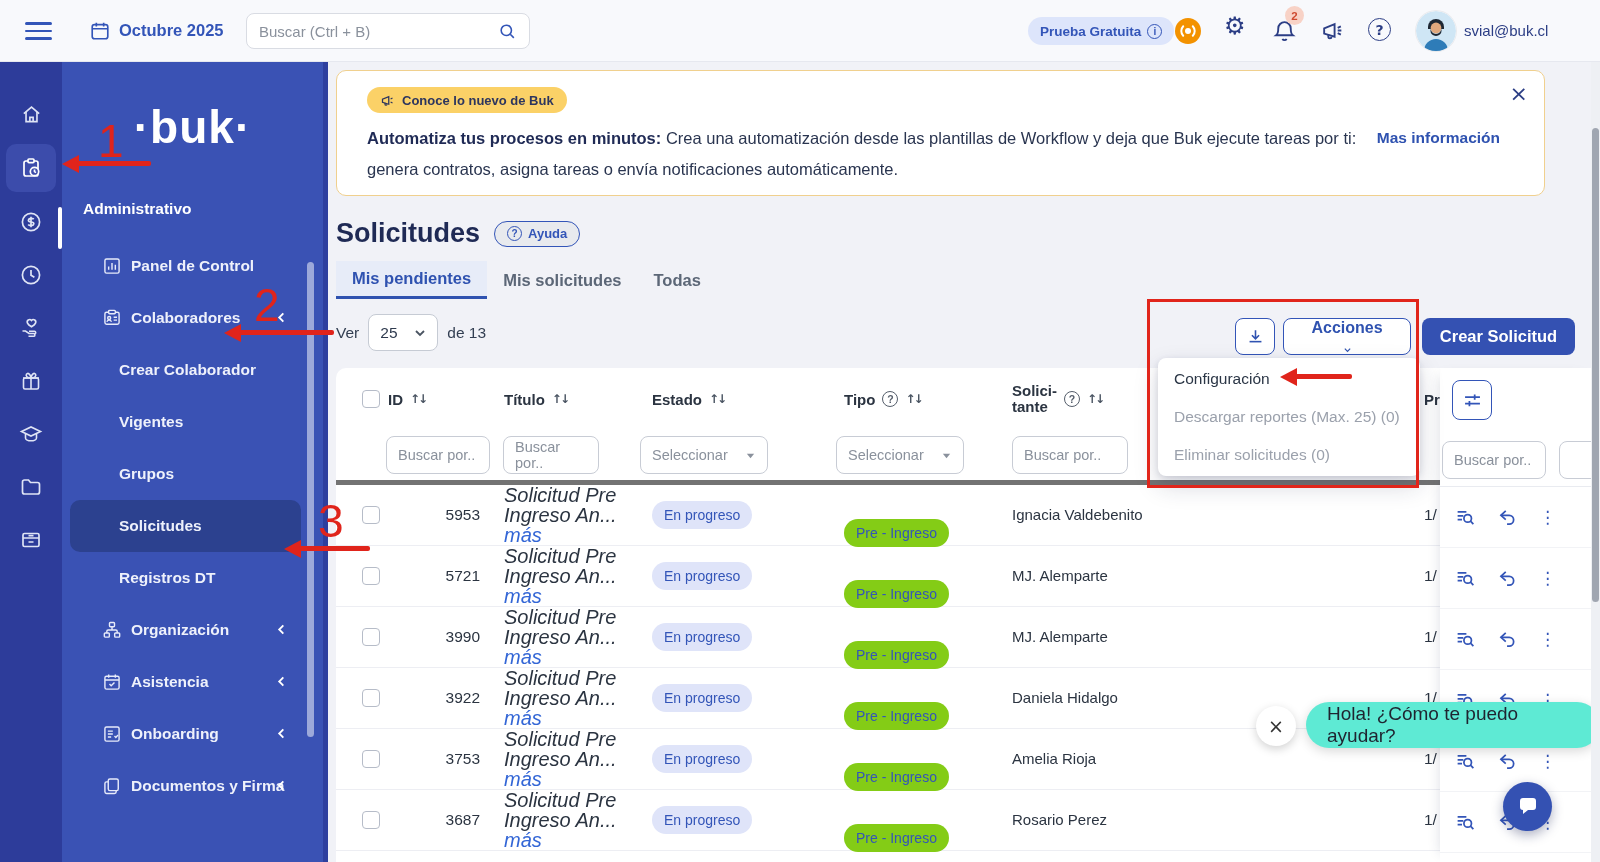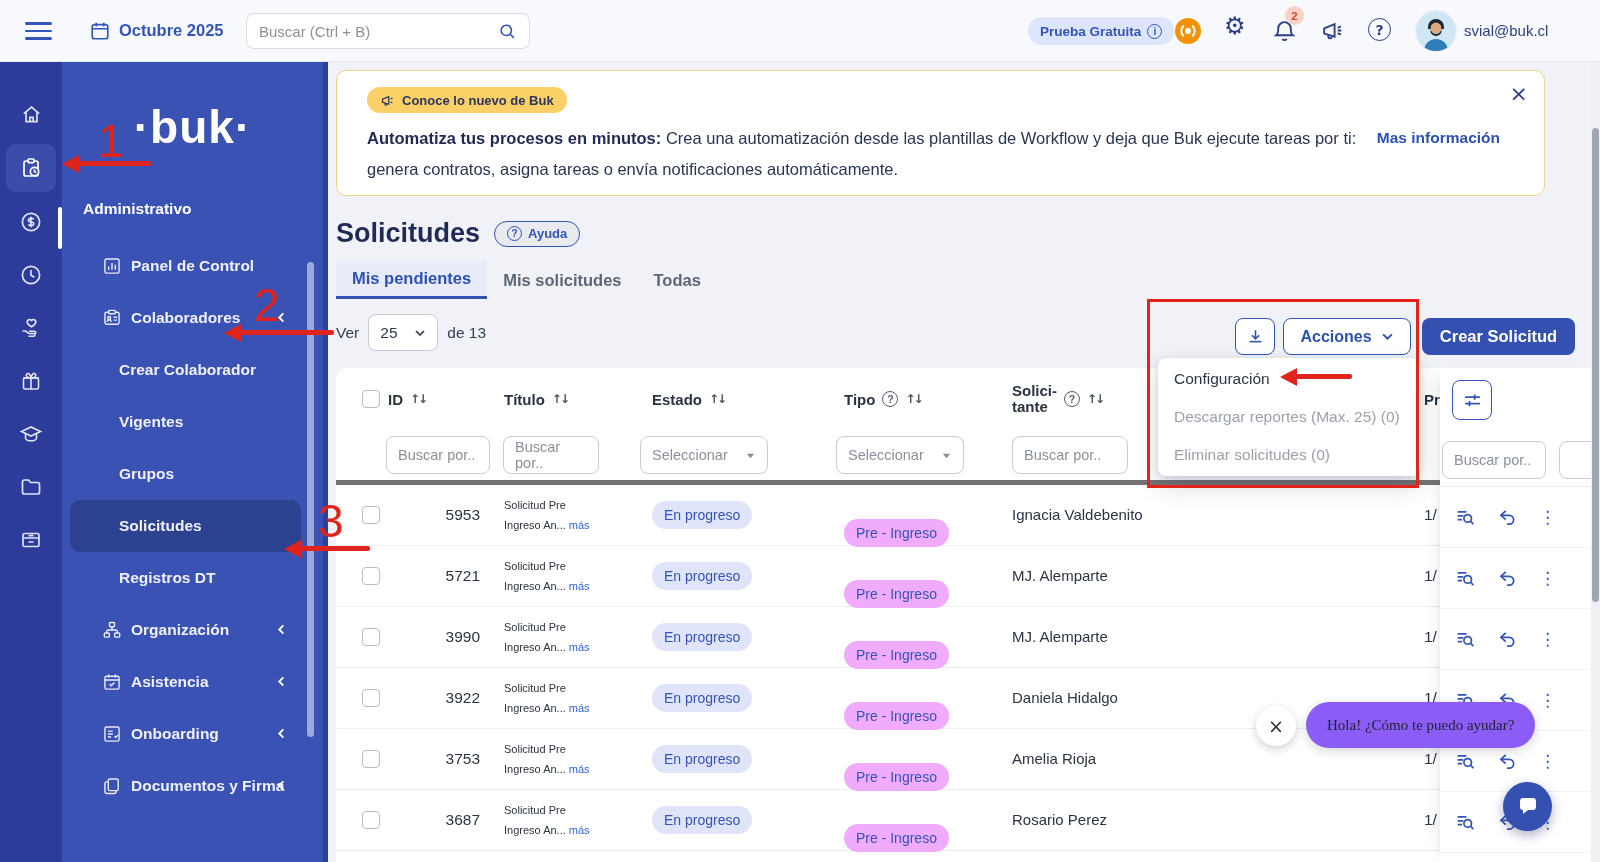--- a/index.html
+++ b/index.html
@@ -82,21 +82,21 @@
   .tabs { position:absolute; left:8px; top:199px; display:flex; }
   .tab { height:38px; display:flex; align-items:center; padding:0 16px; font-size:16.5px; font-weight:600;
     color:#5c6777; cursor:pointer; }
   .tab.active { color:#2f52b0; font-weight:700; background:#e7ecf8; border-bottom:3px solid #2f52b0; }
 
   .controls { position:absolute; left:8px; top:252px; right:0; height:40px; }
   .ver-group { display:flex; align-items:center; gap:9px; font-size:15.5px; color:#333f52; }
   .per-select { width:70px; height:37px; background:#fff; border:1px solid #c6cbd4; border-radius:8px;
     display:flex; align-items:center; justify-content:space-between; padding:0 11px; font-size:15.5px; color:#2e3a4e; cursor:pointer; }
   .btn-outline { position:absolute; top:4px; height:37px; background:#fff; border:1.5px solid #3355b8; border-radius:8px;
-    color:#2f52b0; display:flex; align-items:center; justify-content:center; gap:9px; font-size:16px; font-weight:600; cursor:pointer; }
+    color:#2f52b0; display:flex; align-items:center; justify-content:center; gap:9px; font-size:16px; font-weight:600; cursor:pointer;flex-direction:column; }
   .btn-download { left:899px; width:40px; }
   .btn-acciones { left:947px; width:128px; }
   .btn-primary { position:absolute; left:1086px; top:4px; width:153px; height:37px; background:#3451b2; border-radius:8px;
     color:#fff; font-size:16.5px; font-weight:700; display:flex; align-items:center; justify-content:center; cursor:pointer; }
 
   
   .table { position:absolute; left:8px; top:306px; right:0; bottom:0; background:#fff; border-radius:10px 0 0 0; }
   .trow { display:flex; align-items:center; }
   .c-check { width:44px; flex:none; display:flex; justify-content:flex-end; }
   .c-id { width:112px; flex:none; }
@@ -114,26 +114,26 @@
   .two-line { line-height:16px; }
   .tfilter { height:50px; }
   .f-input { height:38px; background:#fff; border:1px solid #c8ccd5; border-radius:8px;
     display:flex; align-items:center; padding:0 11px; font-size:14.5px; color:#8a919c; }
   .f-select { height:38px; width:128px; background:#fff; border:1px solid #c8ccd5; border-radius:8px;
     display:flex; align-items:center; justify-content:space-between; padding:0 11px; font-size:14.5px; color:#8a919c; cursor:pointer; }
   .rows { border-top:5px solid #737373; }
   .drow { height:61px; border-bottom:1px solid #edeef3; font-size:15.5px; color:#2b3441; }
   .cb { width:18px; height:18px; border:1.5px solid #b6bcc8; border-radius:4px; background:#fff; cursor:pointer; }
   .id-val { text-align:right; padding-right:12px; }
-  .titulo-val { padding-left:12px; font-size:11px; line-height:20px; }
+  .titulo-val { padding-left:12px; font-size:20px; line-height:20px;font-style:italic; }
   .mas { color:#3366d6; cursor:pointer; }
   .badge { display:inline-flex; align-items:center; height:27px; padding:14px 12px; border-radius:14px;
     font-size:14px; color:#3355b8; }
   .badge.estado { background:#dfe4f9; margin-left:20px; }
-  .badge.tipo { background:#f0abfc; margin-left:16px;margin-top:36px; }
+  .badge.tipo { background:#84cc16; margin-left:16px;margin-top:36px; }
   .solic-val { padding-left:8px; font-size:15px; line-height:20px; }
   .pr-val { padding-left:14px; }
 
   
   .act-panel { position:absolute; left:1104px; top:0; right:0; bottom:0; background:#fff;
     box-shadow:-8px 0 12px -9px rgba(31,42,85,.18); }
   .act-head { height:119px; position:relative; border-bottom:1px solid #e9ebf0; }
   .filter-btn { position:absolute; left:12px; top:12px; width:40px; height:40px; border:1.5px solid #3355b8;
     border-radius:8px; color:#3355b8; display:flex; align-items:center; justify-content:center; background:#fff; cursor:pointer; }
   .panel-input { position:absolute; top:73px; left:2px; width:104px; }
@@ -155,22 +155,22 @@
   .ann { position:absolute; z-index:80; pointer-events:none; }
   .ann-num { font-size:46px; line-height:1; color:#e0241b; font-weight:400; }
   .ann-line { height:5px; background:#e0241b; border-radius:2px; }
   .ann-head { width:0; height:0; border-top:9px solid transparent; border-bottom:9px solid transparent;
     border-right:17px solid #e0241b; }
 
   
   .chat-close { position:absolute; left:1256px; top:706px; width:40px; height:40px; border-radius:50%; background:#fff;
     box-shadow:0 3px 10px rgba(0,0,0,.18); display:flex; align-items:center; justify-content:center;
     font-size:19px; color:#333; z-index:65; cursor:pointer; }
-  .chat-pill { position:absolute; left:1306px; top:702px; height:46px; padding:0 21px; border-radius:23px; background:#8b5cf6;
-    box-shadow:0 3px 12px rgba(0,0,0,.16); display:flex; align-items:center; font-size:15px; color:#1f2430; z-index:65;font-family:Liberation Serif, serif; }
+  .chat-pill { position:absolute; left:1306px; top:702px; height:46px; padding:0 21px; border-radius:23px; background:#5eead4;
+    box-shadow:0 3px 12px rgba(0,0,0,.16); display:flex; align-items:center; font-size:19px; color:#1f2430; z-index:65; }
   .chat-fab { position:absolute; left:1503px; top:782px; width:49px; height:49px; border-radius:50%; background:#3451b2;
     box-shadow:0 4px 12px rgba(20,30,80,.35); display:flex; align-items:center; justify-content:center; z-index:65; cursor:pointer; }
 
   
   .pg-track { position:absolute; right:0; top:62px; width:9px; bottom:0; background:#eef0f4; z-index:90; }
   .pg-thumb { position:absolute; right:1px; top:66px; width:7px; height:474px; background:#a0a6b1; border-radius:4px; }
 </style>
 </head>
 <body>
 

